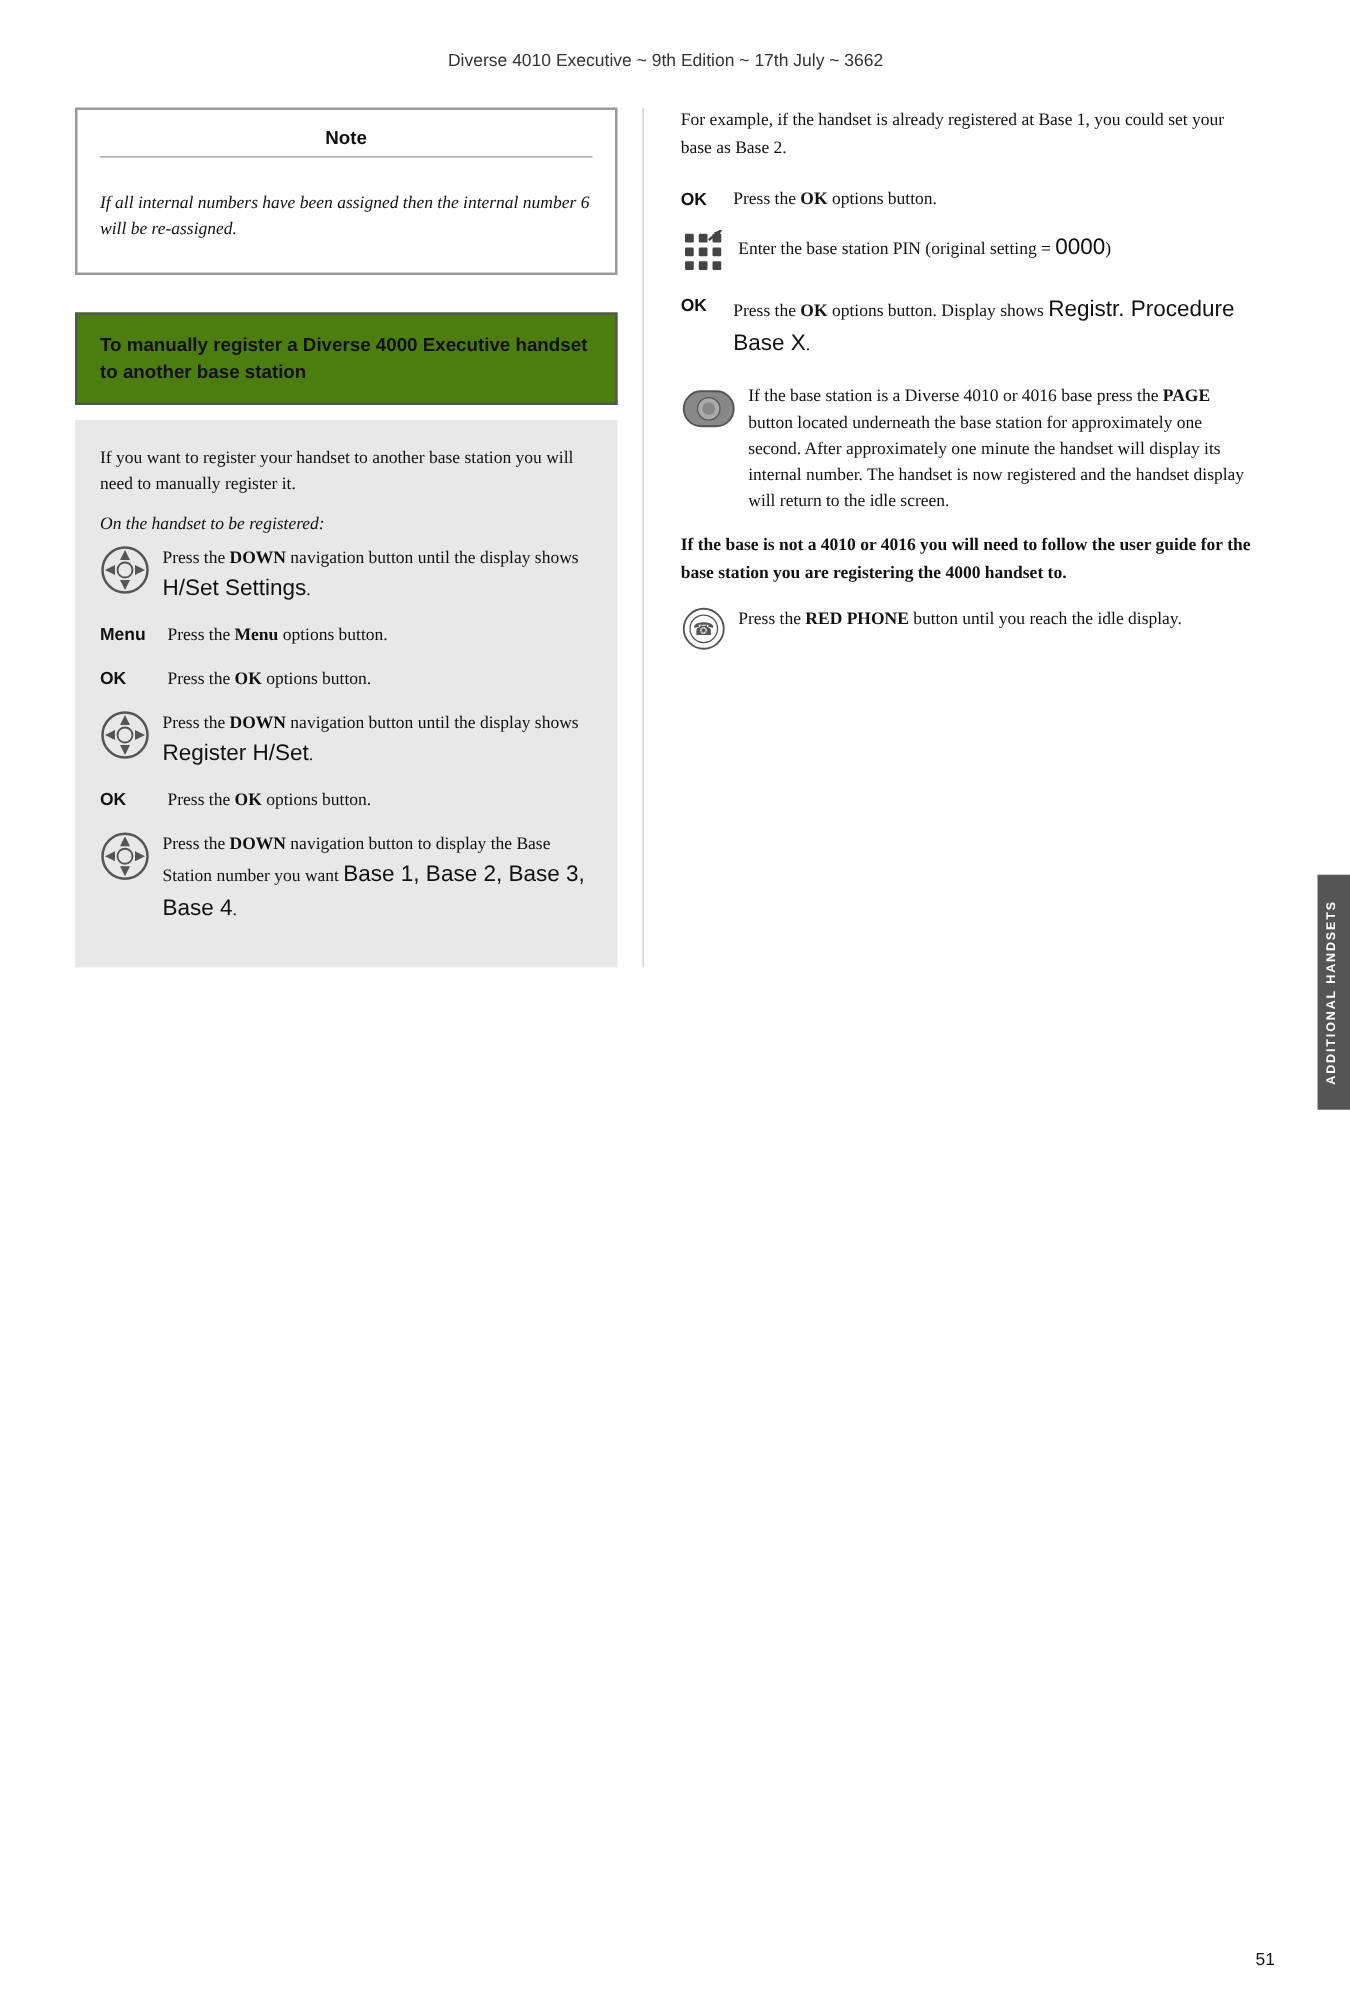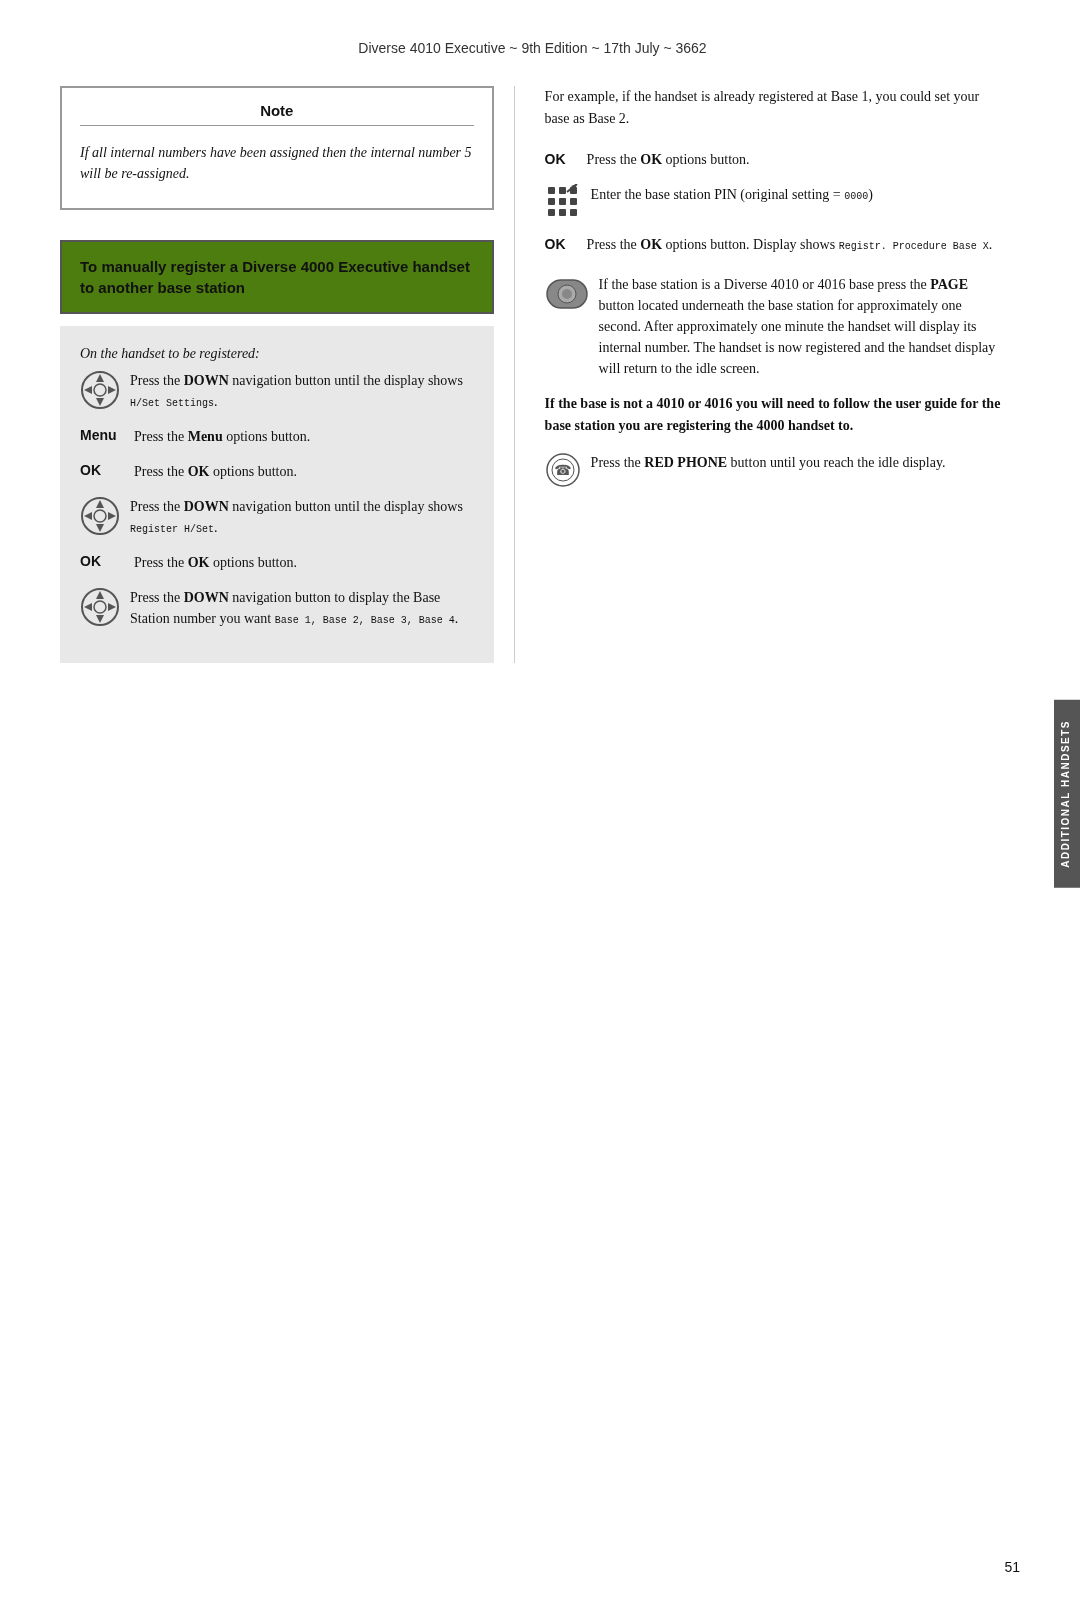--- a/index.html
+++ b/index.html
@@ -53,21 +53,21 @@
       padding: 14px 18px;
       margin-bottom: 30px;
       background: #fff;
     }
 
     .note-title {
       text-align: center;
       font-weight: bold;
       font-family: Arial, sans-serif;
       font-size: 15px;
-      margin-bottom: 16px;
+      margin-bottom: 26px;
       border-bottom: 1px solid #999;
       padding-bottom: 6px;
     }
 
     .note-text {
       font-style: italic;
       font-size: 14px;
       line-height: 1.5;
       margin-bottom: 10px;
     }
@@ -126,22 +126,22 @@
       font-size: 14px;
       line-height: 1.5;
       flex: 1;
     }
 
     .instr-text strong {
       font-weight: bold;
     }
 
     .mono {
-      font-family: Liberation Mono, monospace;
-      font-size: 10px;
+      font-family: Liberation Sans, sans-serif;
+      font-size: 18px;
     }
 
     
     .nav-icon {
       width: 40px;
       height: 40px;
       min-width: 40px;
     }
 
     
@@ -226,28 +226,29 @@
   <div class="page-header">
     <span>Diverse 4010 Executive ~ 9th Edition ~ 17th July ~ 3662</span>
   </div>
 
   <div class="content-area">
 
     <div class="left-col">
 
       <div class="note-box">
         <div class="note-title">Note</div>
-        <p class="note-text">If all internal numbers have been assigned then the internal number 5 will be re-assigned.</p>
+        <p class="note-text">If all internal numbers have been assigned then the internal number 6 will be re-assigned.</p>
       </div>
 
       <div class="register-box">
         <div class="register-box-title">To manually register a Diverse 4000 Executive handset to another base station</div>
       </div>
 
       <div class="gray-section">
+        <p class="gray-intro">If you want to register your handset to another base station you will need to manually register it.</p>
         <p class="italic-label">On the handset to be registered:</p>
 
         <div class="instr-row">
           <svg class="nav-icon" viewBox="0 0 40 40">
             <circle cx="20" cy="20" r="18" fill="none" stroke="#555" stroke-width="2"></circle>
             <circle cx="20" cy="20" r="6" fill="none" stroke="#555" stroke-width="1.5"></circle>
 
             <polygon points="20,4 16,12 24,12" fill="#555"></polygon>
             <polygon points="20,36 16,28 24,28" fill="#555"></polygon>
             <polygon points="4,20 12,16 12,24" fill="#555"></polygon>

